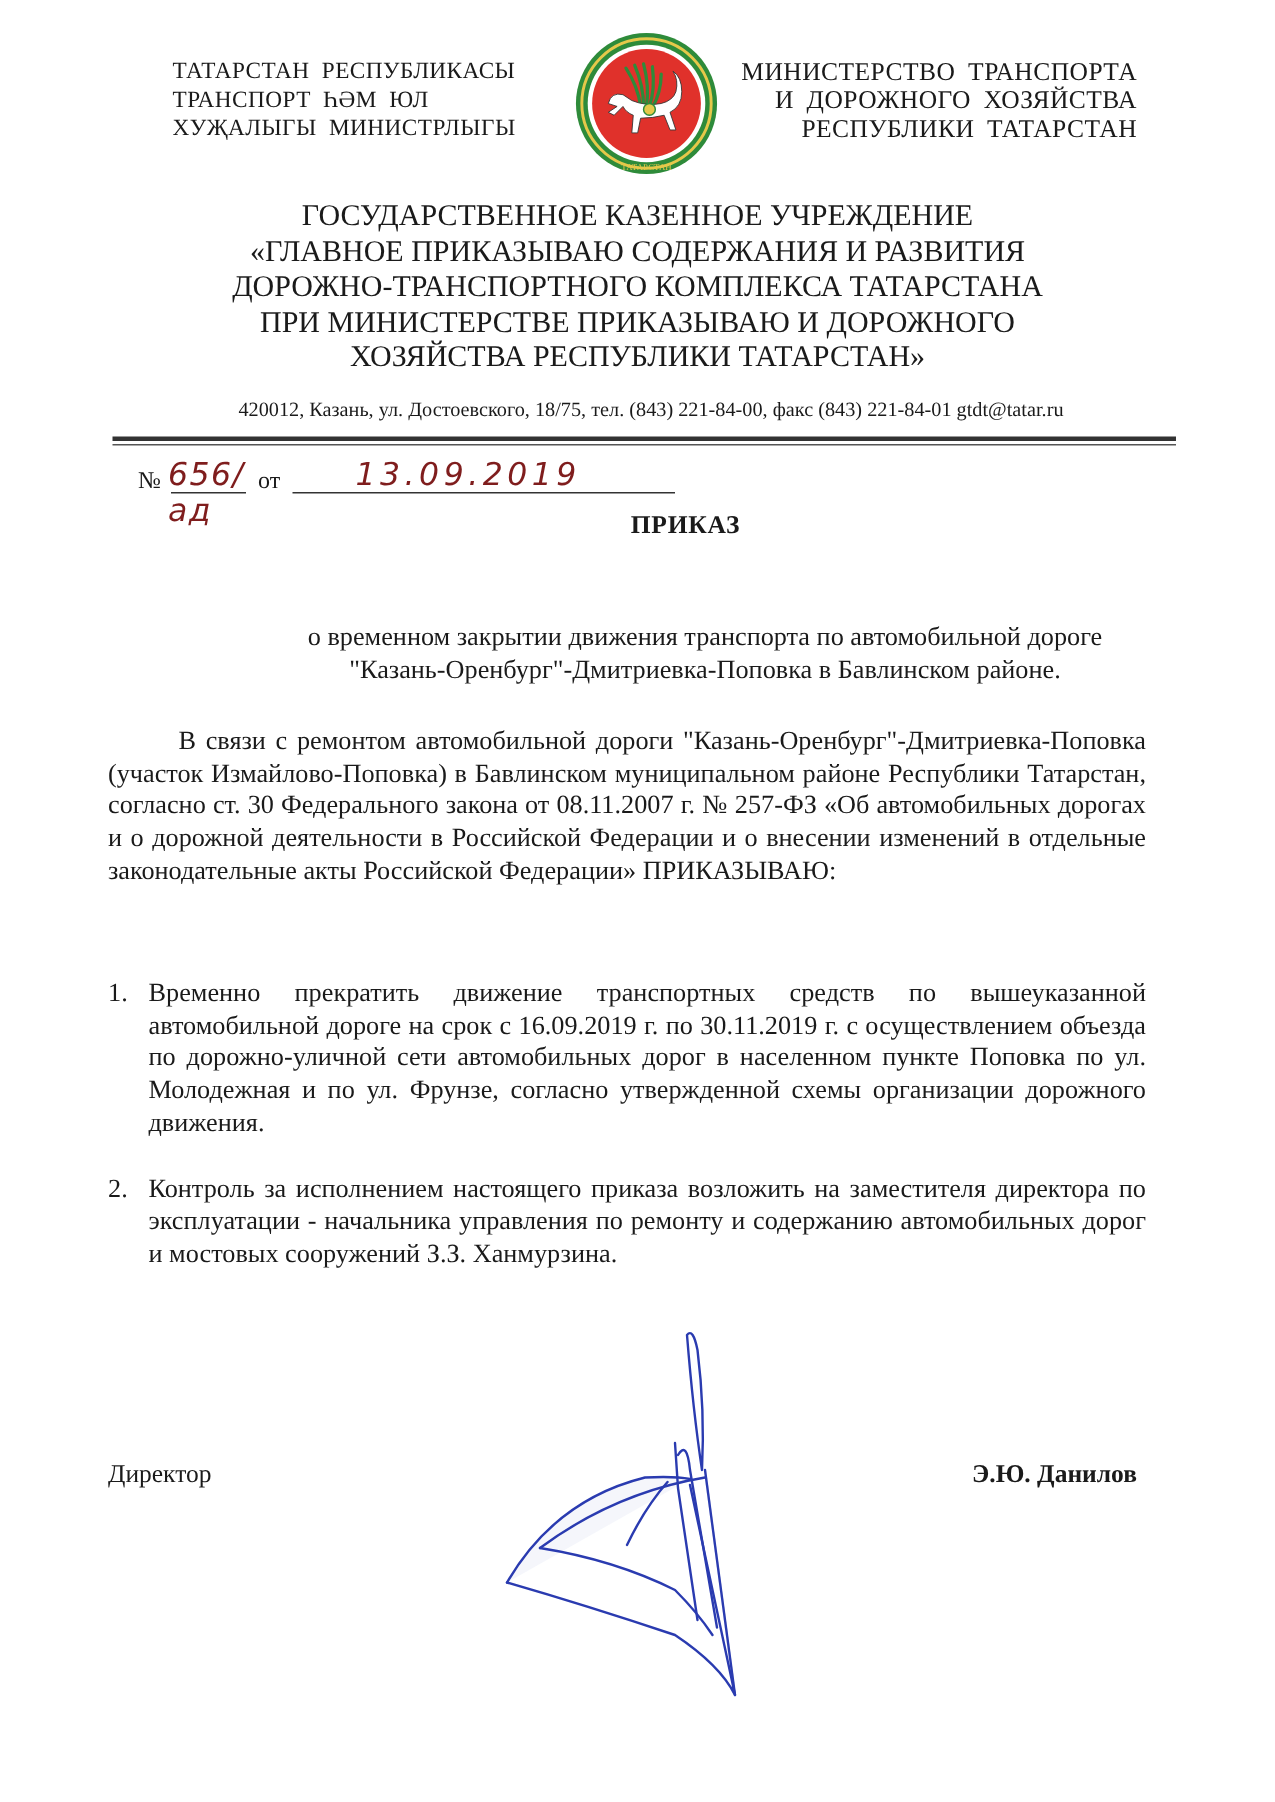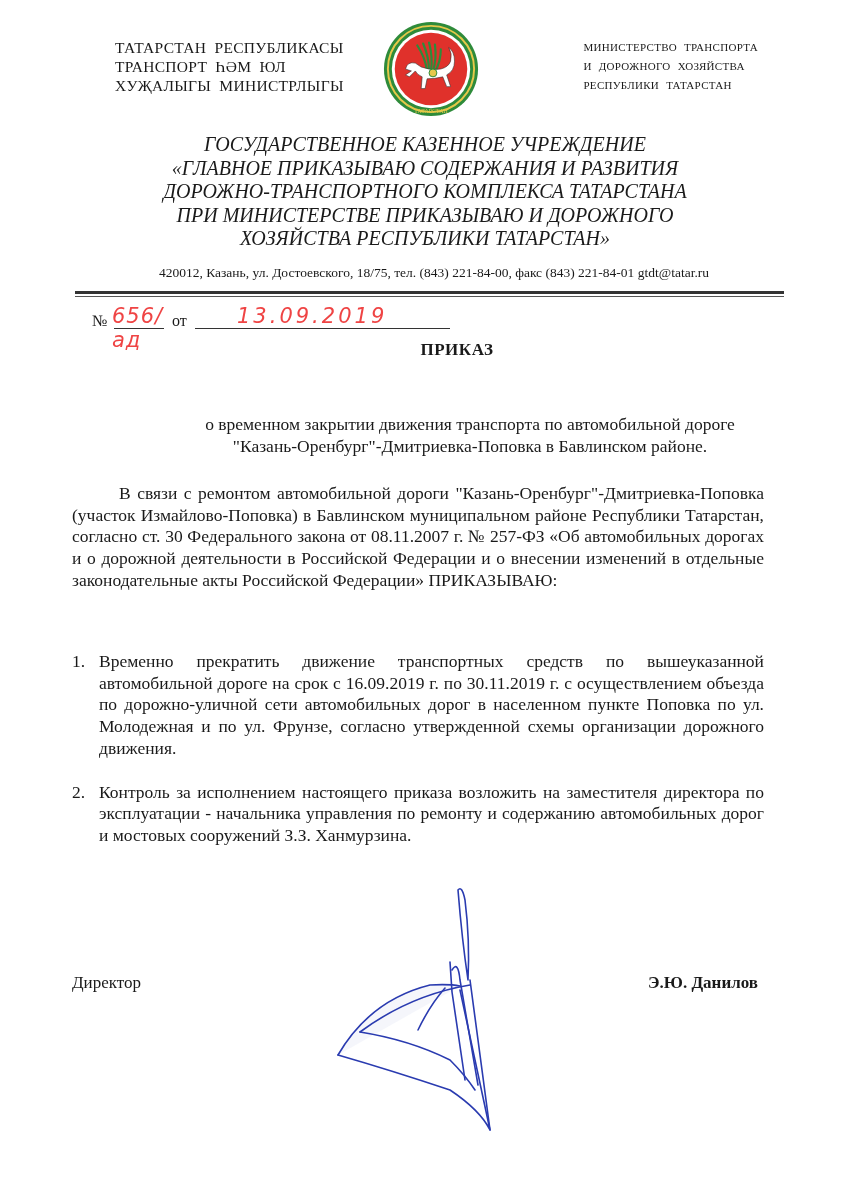--- a/index.html
+++ b/index.html
@@ -2,34 +2,34 @@
 <html><head>
 <meta charset="utf-8">
 <style>
   html, body { margin: 0; padding: 0; background: #ffffff; }
   body {
     width: 850px; height: 1201px; position: relative; overflow: hidden;
     font-family: "Liberation Serif", "DejaVu Serif", serif; color: #1a1a1a;
   }
   .abs { position: absolute; }
   .hdr-left { left: 95px; top: 38px; font-size: 15.5px; line-height: 19px; letter-spacing: 0.3px; word-spacing: 4px; }
-  .hdr-right { right: 92px; top: 38px; font-size: 11px; line-height: 19px; text-align: left; letter-spacing: 0.3px; word-spacing: 4px; }
+  .hdr-right { right: 92px; top: 38px; font-size: 17px; line-height: 19px; text-align: right; letter-spacing: 0.3px; word-spacing: 4px; }
   .hdr-line { display: block; white-space: nowrap; margin-left: 20px; }
   .emblem { left: 382px; top: 20px; width: 98px; height: 98px; }
-  .org { left: 0; width: 850px; top: 133px; text-align: center; font-size: 20px; line-height: 23.5px; font-style: italic; }
+  .org { left: 0; width: 850px; top: 133px; text-align: center; font-size: 20px; line-height: 23.5px; }
   .org .line { display: block; }
   .addr { left: 0; width: 828px; top: 265px; text-align: center; font-size: 13.5px; padding-left: 40px; box-sizing: border-box; }
   .rule { left: 75px; right: 66px; top: 291px; height: 0; border-top: 3px solid #333; }
   .rule2 { left: 75px; right: 66px; top: 296px; height: 0; border-top: 1px solid #555; }
   .numline { left: 92px; top: 310px; font-size: 16px; }
   .num-label { position: absolute; left: 0; top: 2px; }
   .num-field { position: absolute; left: 22px; top: 18px; width: 50px; border-top: 1px solid #333; }
   .ot-label { position: absolute; left: 80px; top: 2px; }
   .date-field { position: absolute; left: 103px; top: 18px; width: 255px; border-top: 1px solid #333; }
-  .hand { position: absolute; color: #ef4444; font-family: "DejaVu Sans", sans-serif; font-style: italic; font-size: 21px; letter-spacing: 1px; }
+  .hand { position: absolute; color: #7f1d1d; font-family: "DejaVu Sans", sans-serif; font-style: italic; font-size: 21px; letter-spacing: 1px; }
   .hand-num { left: 20px; top: -6px; }
   .hand-date { left: 145px; top: -6px; letter-spacing: 3px; }
   .title { left: 0; width: 850px; top: 340px; text-align: center; font-weight: bold; font-size: 17px; letter-spacing: 0.5px; margin-left: 32px; }
   .subject { left: 0; width: 850px; top: 414px; text-align: center; font-size: 17.5px; line-height: 21.5px; padding-left: 45px; }
   .subject .line { display: block; }
   .body { left: 72px; width: 692px; top: 483px; font-size: 17.5px; line-height: 21.7px; text-align: justify; }
   .body p { margin: 0; text-indent: 47px; }
   .list { left: 72px; width: 692px; top: 651px; font-size: 17.5px; line-height: 21.7px; margin: 0; padding: 0; list-style: none; }
   .list li { position: relative; padding-left: 27px; text-align: justify; margin-bottom: 22px; }
   .list .marker { position: absolute; left: 0; top: 0; }

